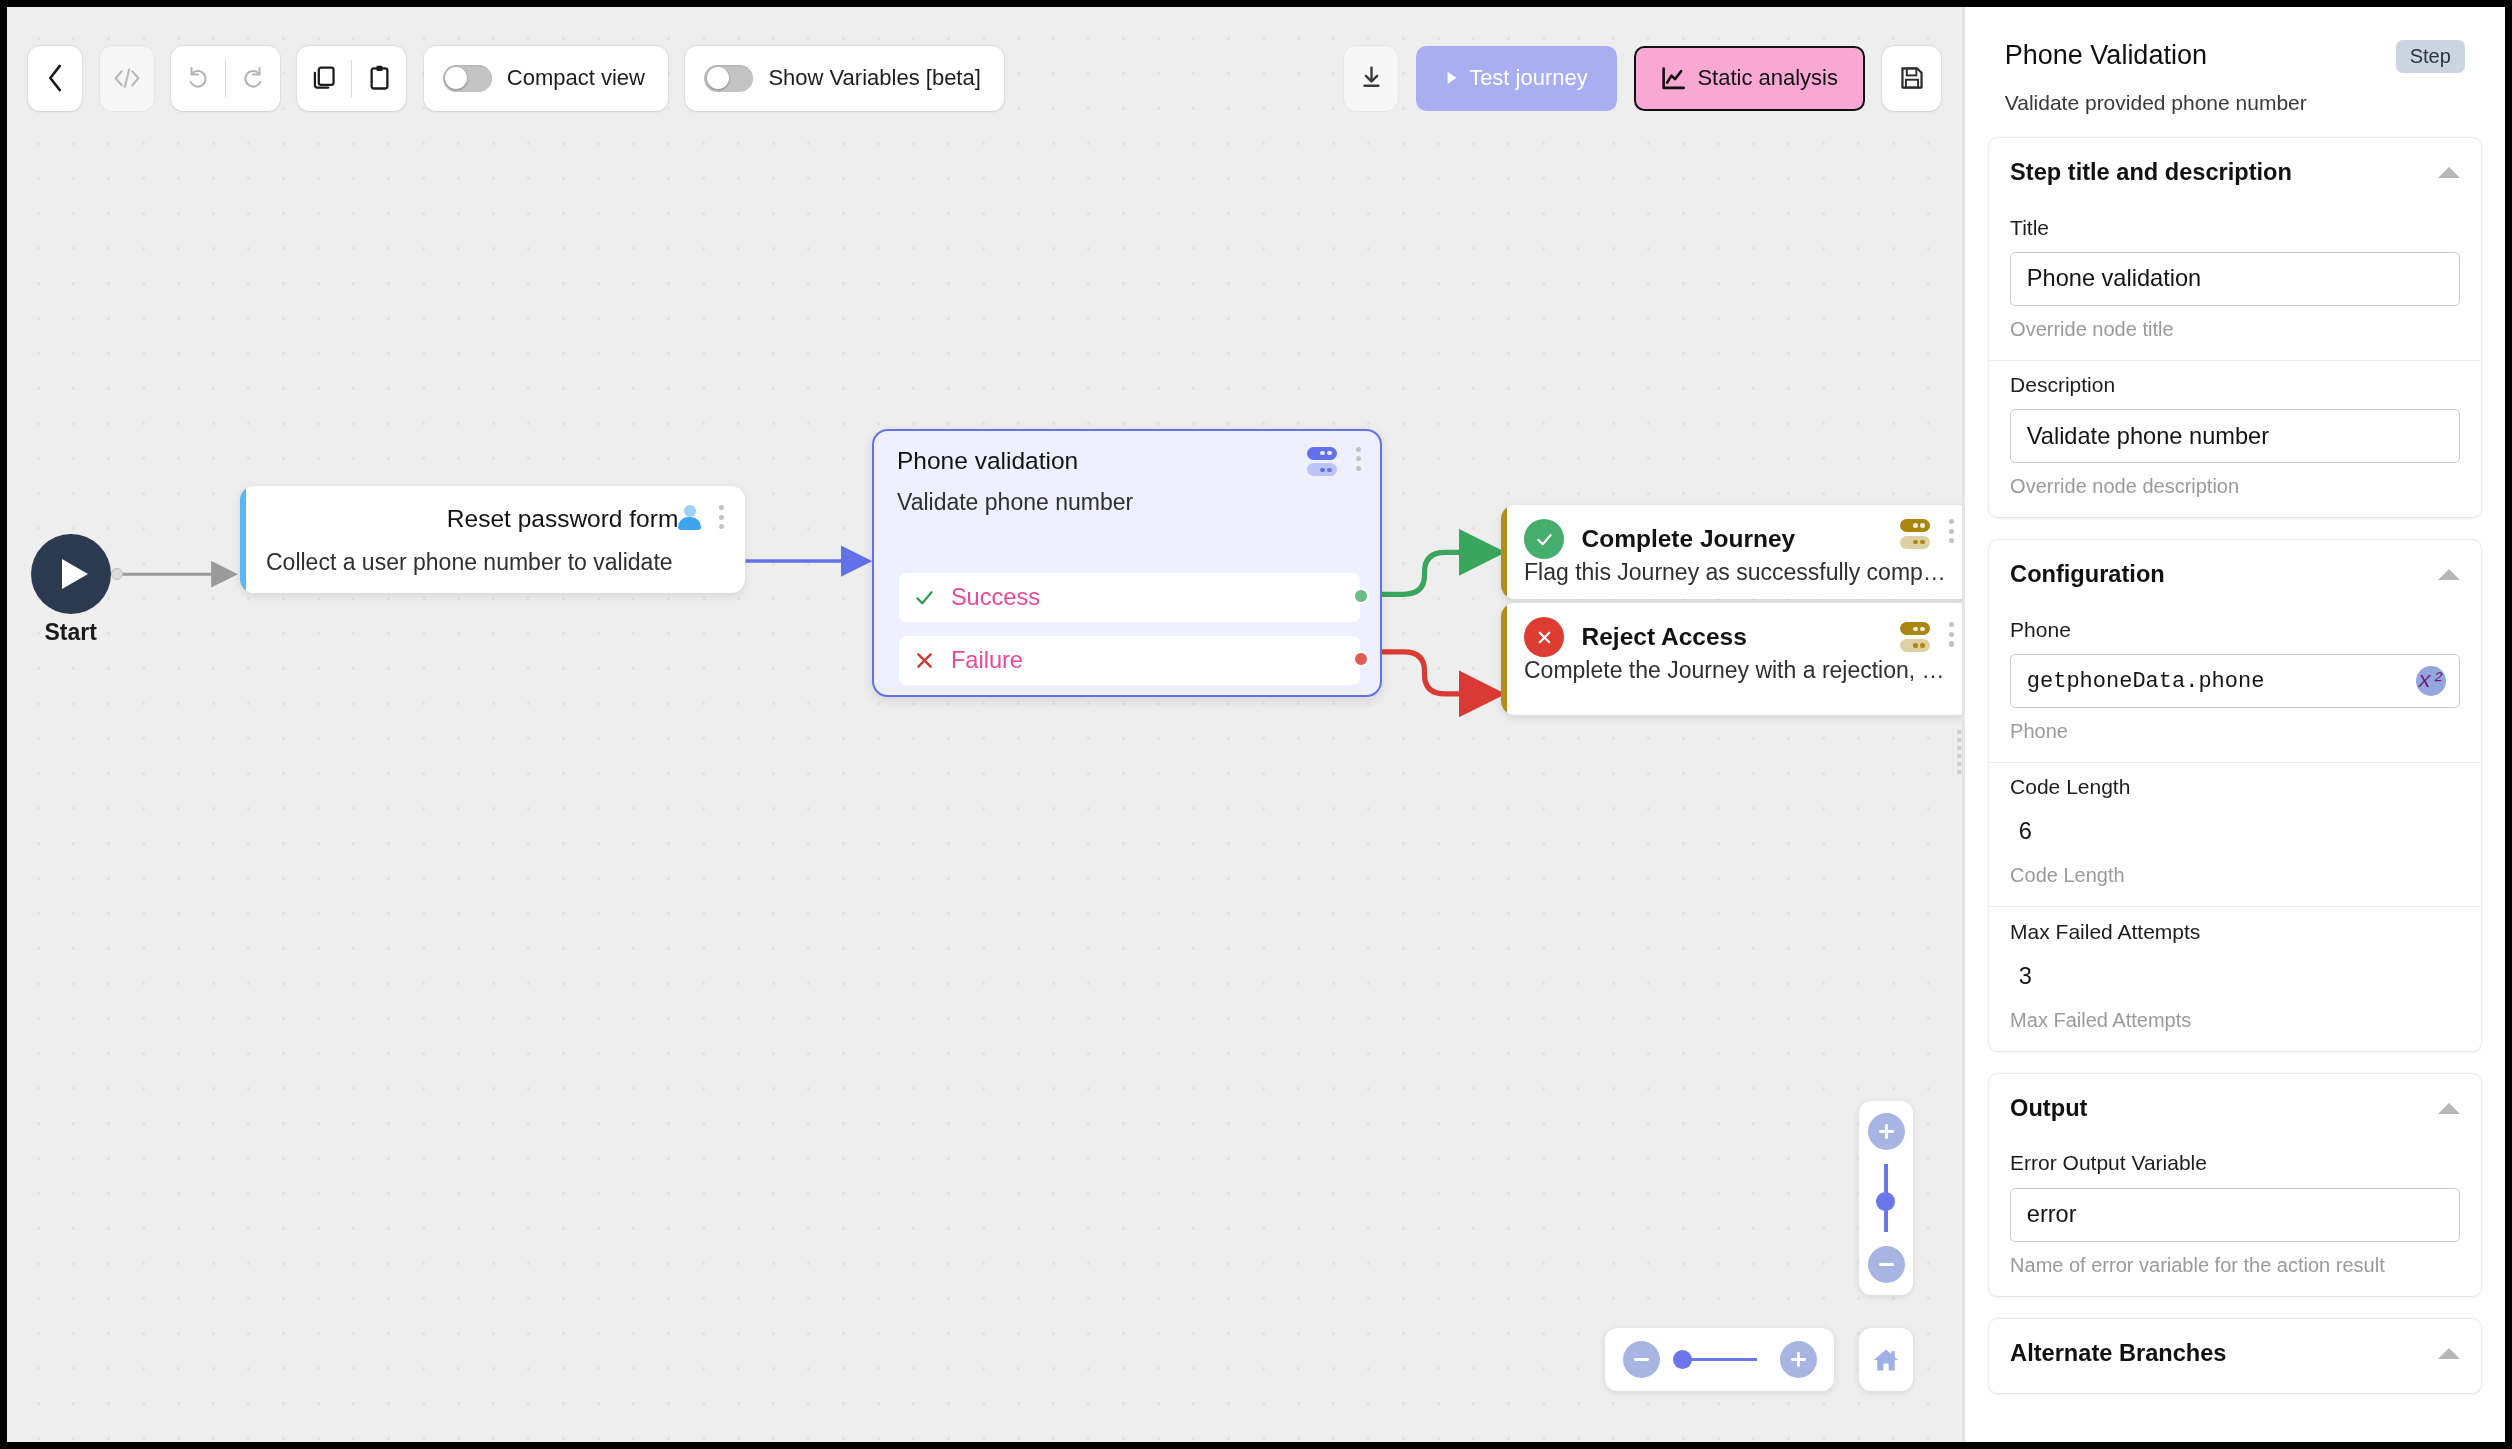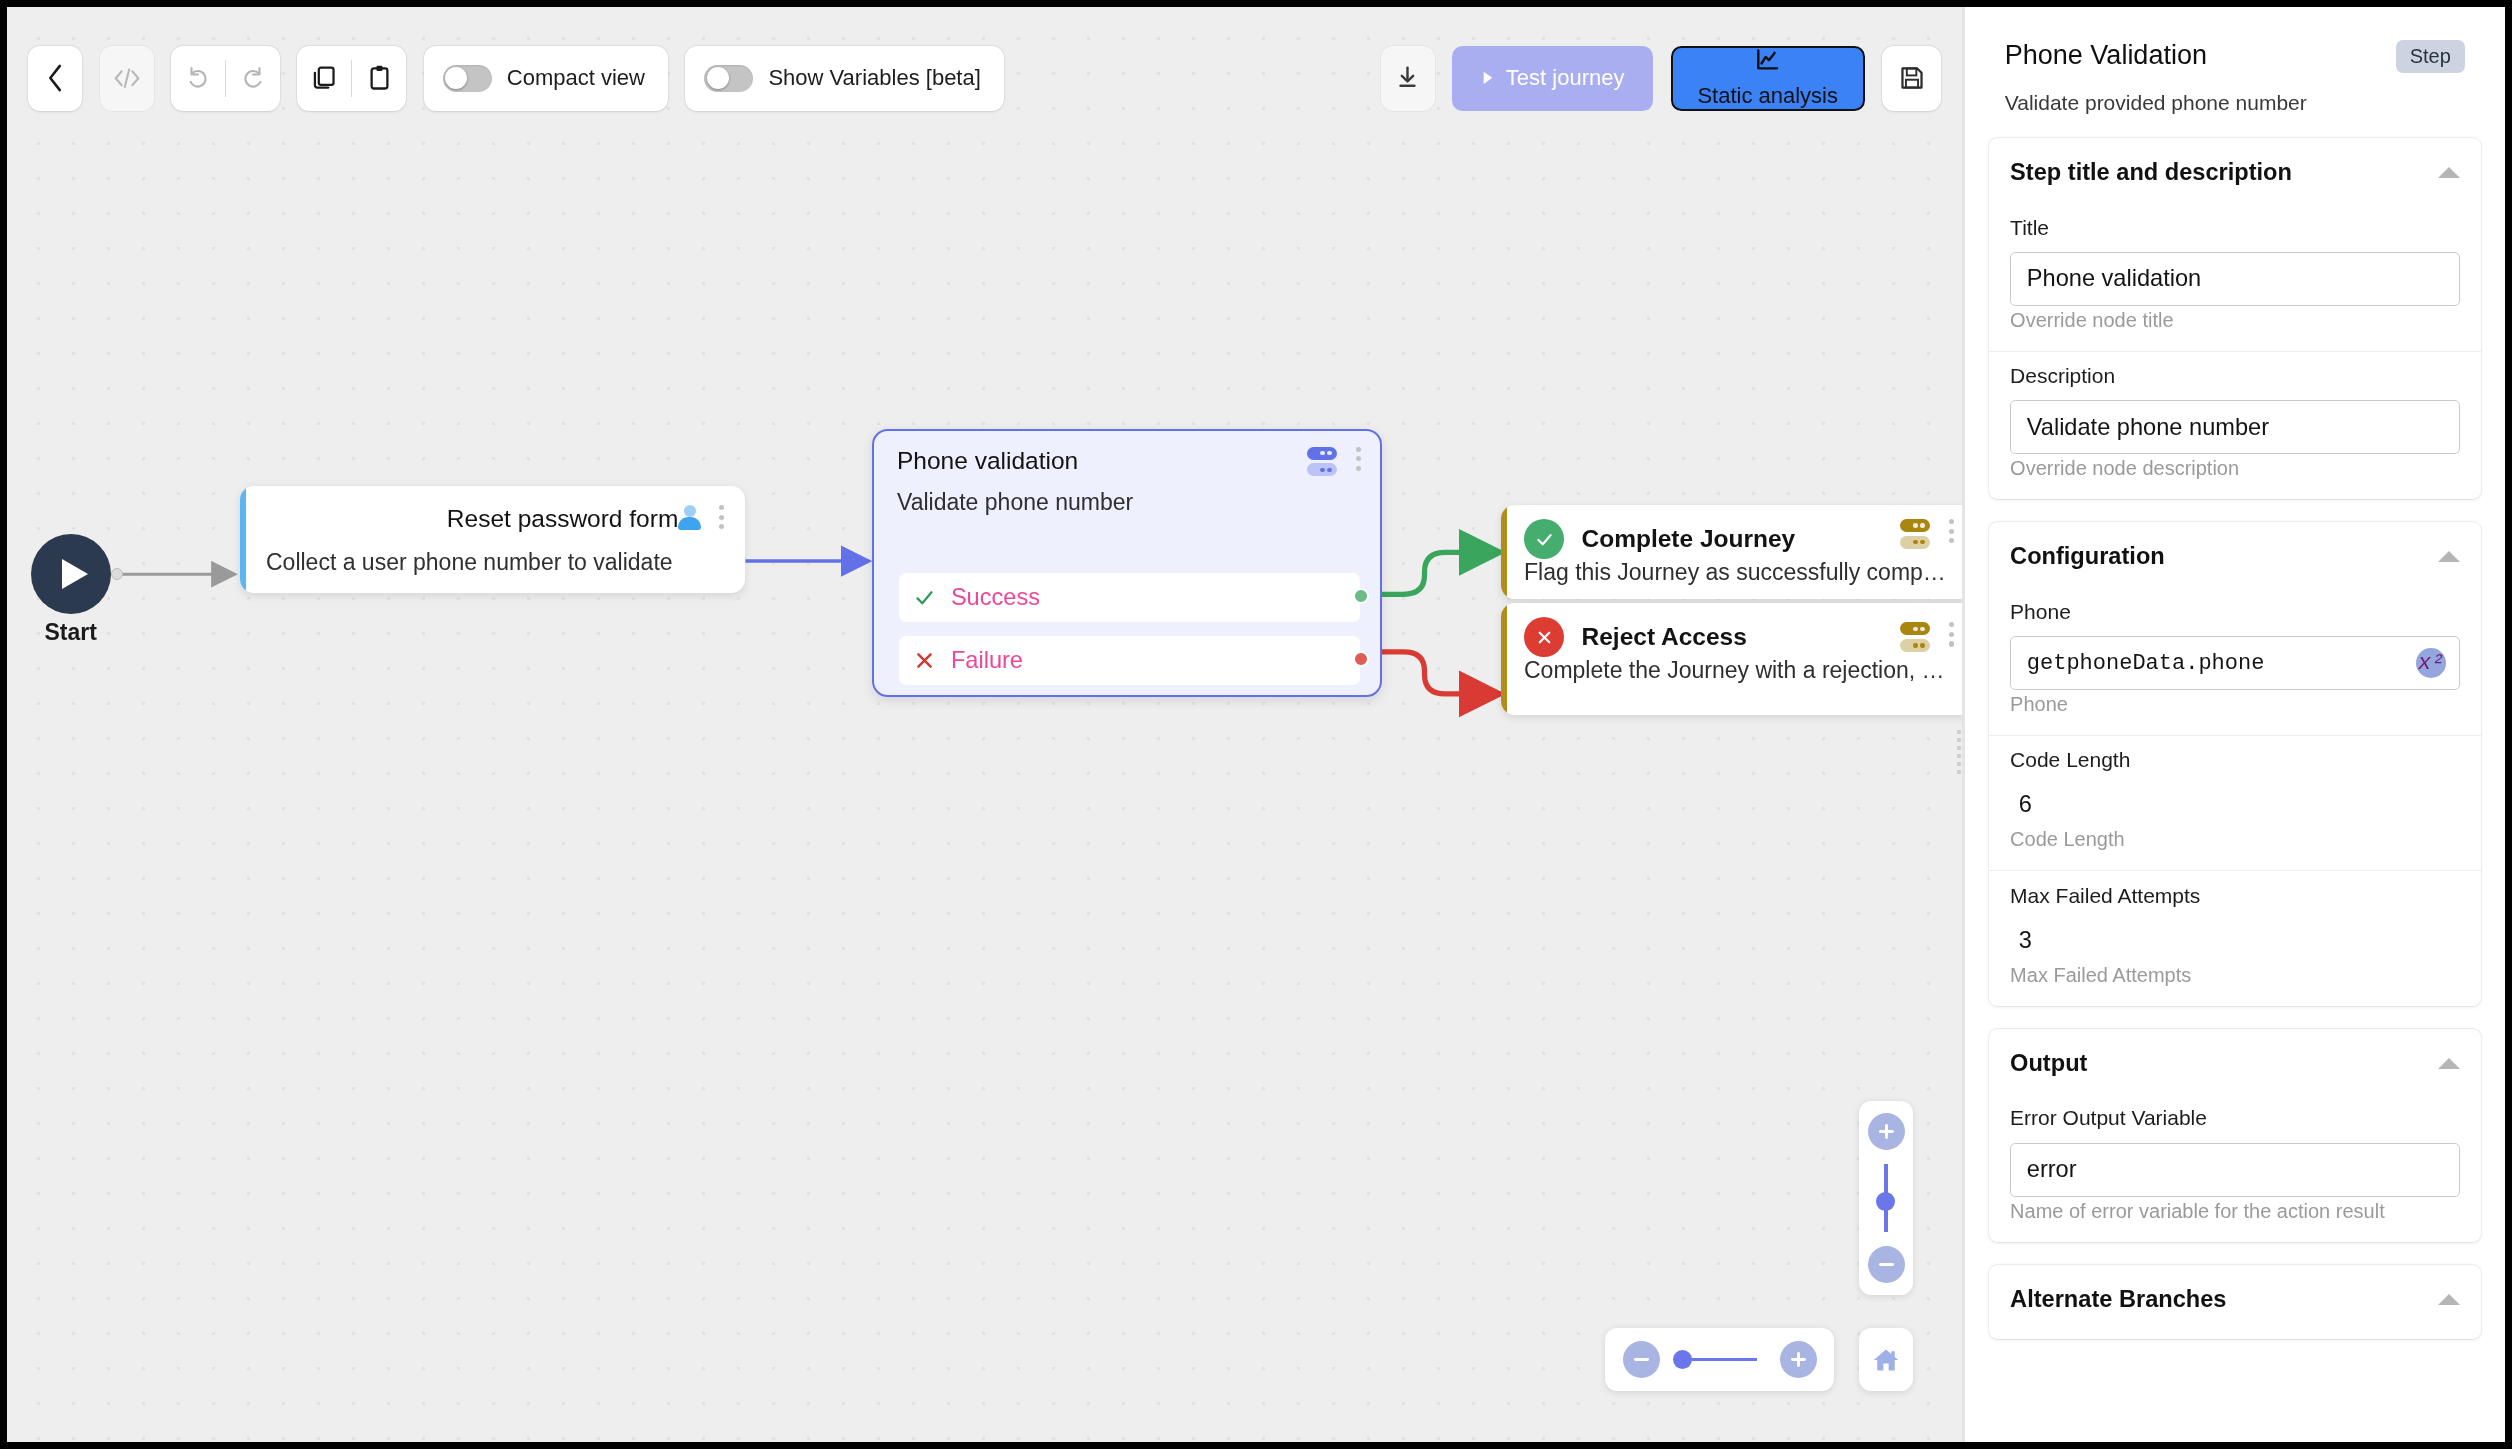--- a/index.html
+++ b/index.html
@@ -85,26 +85,25 @@
   }
   .tb-primary {
     height: 65px; min-width: 201px; border-radius: 10.5px;
     background: #a9aef0; color: #ffffff;
     display: flex; align-items: center; justify-content: center;
     gap: 10.5px; font-size: 22px; margin-right: 17.5px; cursor: pointer;
     padding: 0 21px;
   }
   .tb-outline {
     height: 65px; border-radius: 10.5px;
-    background: #3b82f6; color: #111;
+    background: #f9a8d4; color: #111;
     border: 2.2px solid #111;
     display: flex; align-items: center; justify-content: center;
     gap: 12.2px; font-size: 22px; margin-right: 17.5px; cursor: pointer;
     padding: 0 24.5px;
-    flex-direction: column;
   }
   .tb-save {
     width: 59px; height: 65px; border-radius: 12.2px;
     background: #ffffff;
     box-shadow: 0 0.9px 2.6px rgba(0,0,0,.10), 0 0 0 0.9px rgba(0,0,0,.035);
     display: flex; align-items: center; justify-content: center;
     cursor: pointer; color: #2c2c2c;
   }
 
   
@@ -302,21 +301,21 @@
     width: 100%; height: 54px;
     border: 0.9px solid #c9c9c9; border-radius: 5.2px;
     background: #fff;
     font-size: 23.6px; color: #141414;
     padding: 0 15.7px;
     display: flex; align-items: center;
     position: relative;
   }
   .finput.mono { font-family: "Liberation Mono", "DejaVu Sans Mono", monospace; font-size: 22px; }
   .fplain { font-size: 23.6px; color: #141414; padding: 7px 8.7px 7px 8.7px; }
-  .fhelp { font-size: 20px; color: #9a9a9a; margin-top: 3px; }
+  .fhelp { font-size: 20px; color: #9a9a9a; margin-top: 12px; }
   .var-chip {
     position: absolute; right: 12.2px; top: 50%; transform: translateY(-50%);
     width: 30px; height: 30px; border-radius: 50%;
     background: #93a6de; color: #701a75;
     display: flex; align-items: center; justify-content: center;
     font-size: 22px; font-style: italic; cursor: pointer;
   }
   #alt-branches-card { margin-top: 23px; }
   #alt-branches-card .card-head { padding-bottom: 26px; }
 </style>

